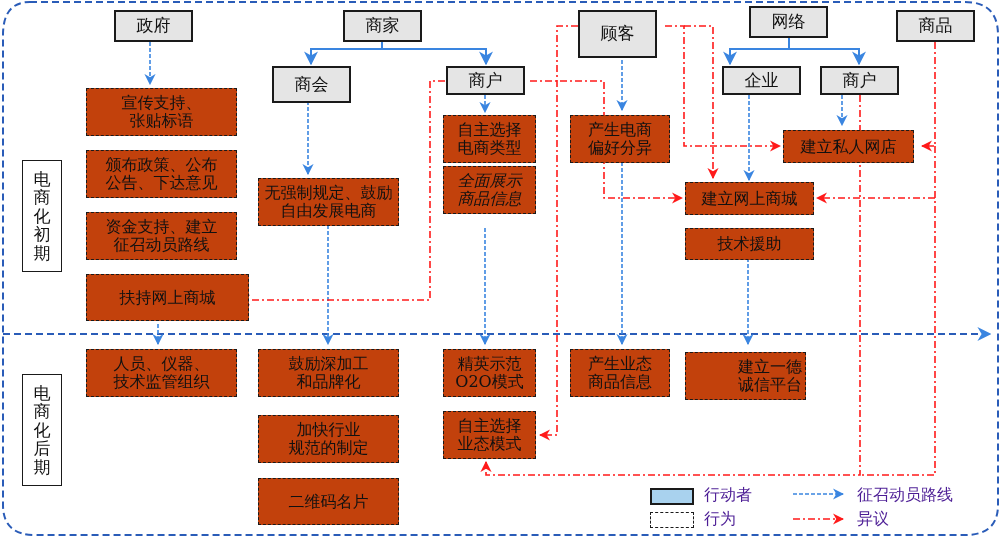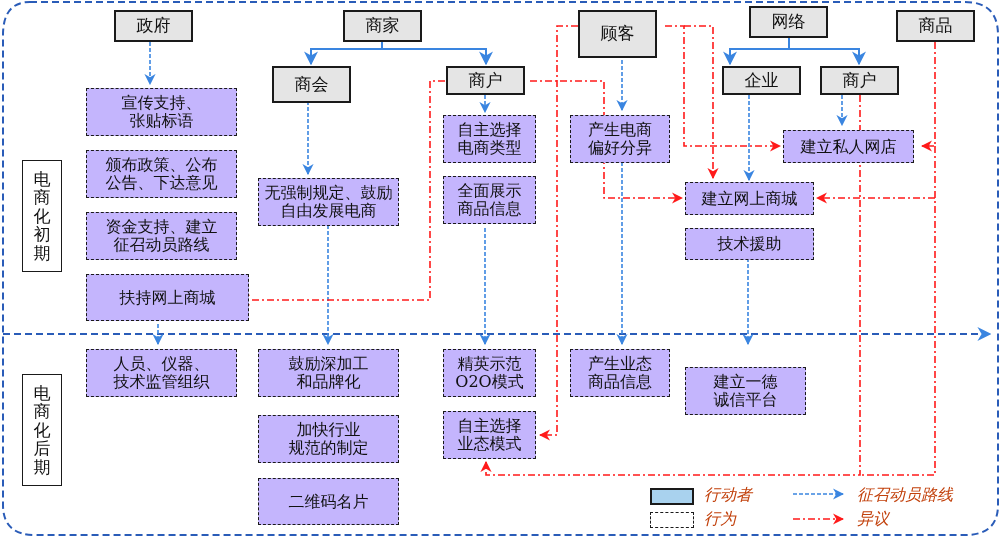--- a/index.html
+++ b/index.html
@@ -2,26 +2,26 @@
 <html><head>
 <meta charset="utf-8">
 <style>
   html, body { margin:0; padding:0; background:#ffffff; }
   body { width:1000px; height:538px; position:relative; overflow:hidden;
          font-family:"DejaVu Serif","Liberation Serif",serif; }
   #canvas { position:absolute; left:0; top:0; width:1000px; height:538px; }
   .node { position:absolute; box-sizing:border-box; display:flex; align-items:center;
           justify-content:center; text-align:center; color:#111; line-height:1.12; }
   .actor { background:#e5e5e5; border:2px solid #1a1a1a; font-size:17px; }
-  .action { background:#c4b5fd; border:1.6px dashed #1a1a1a; font-size:16px; padding:0 3px; }
+  .action { background:#c2410c; border:1.6px dashed #1a1a1a; font-size:16px; padding:0 3px; }
   .phase { background:#fff; border:1.6px solid #1a1a1a; font-size:17px;
            flex-direction:column; line-height:1.08; }
   .node span { white-space:pre-line; }
   .legend-sw { position:absolute; box-sizing:border-box; }
-  .legend-text { position:absolute; font-size:16px; color:#c2410c;font-style:italic; }
+  .legend-text { position:absolute; font-size:16px; color:#4c1d95; }
 </style>
 </head>
 <body>
 
 <svg id="canvas" viewBox="0 0 1000 538" xmlns="http://www.w3.org/2000/svg">
   <defs>
     <marker id="ab" viewBox="0 0 10 10" refX="9" refY="5" markerWidth="7" markerHeight="7" orient="auto-start-reverse">
       <path d="M0,0 L10,5 L0,10 L3,5 z" fill="#3a85e0"></path>
     </marker>
     <marker id="ar" viewBox="0 0 10 10" refX="9" refY="5" markerWidth="7" markerHeight="7" orient="auto-start-reverse">
@@ -132,21 +132,21 @@
     <span>扶持网上商城</span>
   </div>
 <div class="node action" style="left:258px;top:178px;width:141px;height:48px;">
     <span>无强制规定、鼓励
 自由发展电商</span>
   </div>
 <div class="node action" style="left:443px;top:115px;width:93px;height:48px;">
     <span>自主选择
 电商类型</span>
   </div>
-<div class="node action" style="left:443px;top:176px;width:93px;height:48px;">
+<div class="node action" style="left:443px;top:166px;width:93px;height:48px;font-style:italic;">
     <span>全面展示
 商品信息</span>
   </div>
 <div class="node action" style="left:570px;top:115px;width:100px;height:48px;">
     <span>产生电商
 偏好分异</span>
   </div>
 <div class="node action" style="left:783px;top:130px;width:131px;height:33px;">
     <span>建立私人网店</span>
   </div>
@@ -177,21 +177,21 @@
 O2O模式</span>
   </div>
 <div class="node action" style="left:443px;top:411px;width:93px;height:48px;">
     <span>自主选择
 业态模式</span>
   </div>
 <div class="node action" style="left:570px;top:349px;width:100px;height:48px;">
     <span>产生业态
 商品信息</span>
   </div>
-<div class="node action" style="left:685px;top:367px;width:121px;height:48px;">
+<div class="node action" style="left:685px;top:352px;width:121px;height:48px;justify-content:flex-end;">
     <span>建立一德
 诚信平台</span>
   </div>
 
 <div class="legend-sw" style="left:650px;top:488px;width:44px;height:17px;background:#a9d2ee;border:2px solid #1a1a1a;"></div>
 <div class="legend-text" style="left:704px;top:485px;">行动者</div>
 <div class="legend-sw" style="left:650px;top:512px;width:44px;height:16px;border:1.6px dashed #1a1a1a;"></div>
 <div class="legend-text" style="left:704px;top:509px;">行为</div>
 <div class="legend-text" style="left:857px;top:485px;">征召动员路线</div>
 <div class="legend-text" style="left:857px;top:509px;">异议</div>

